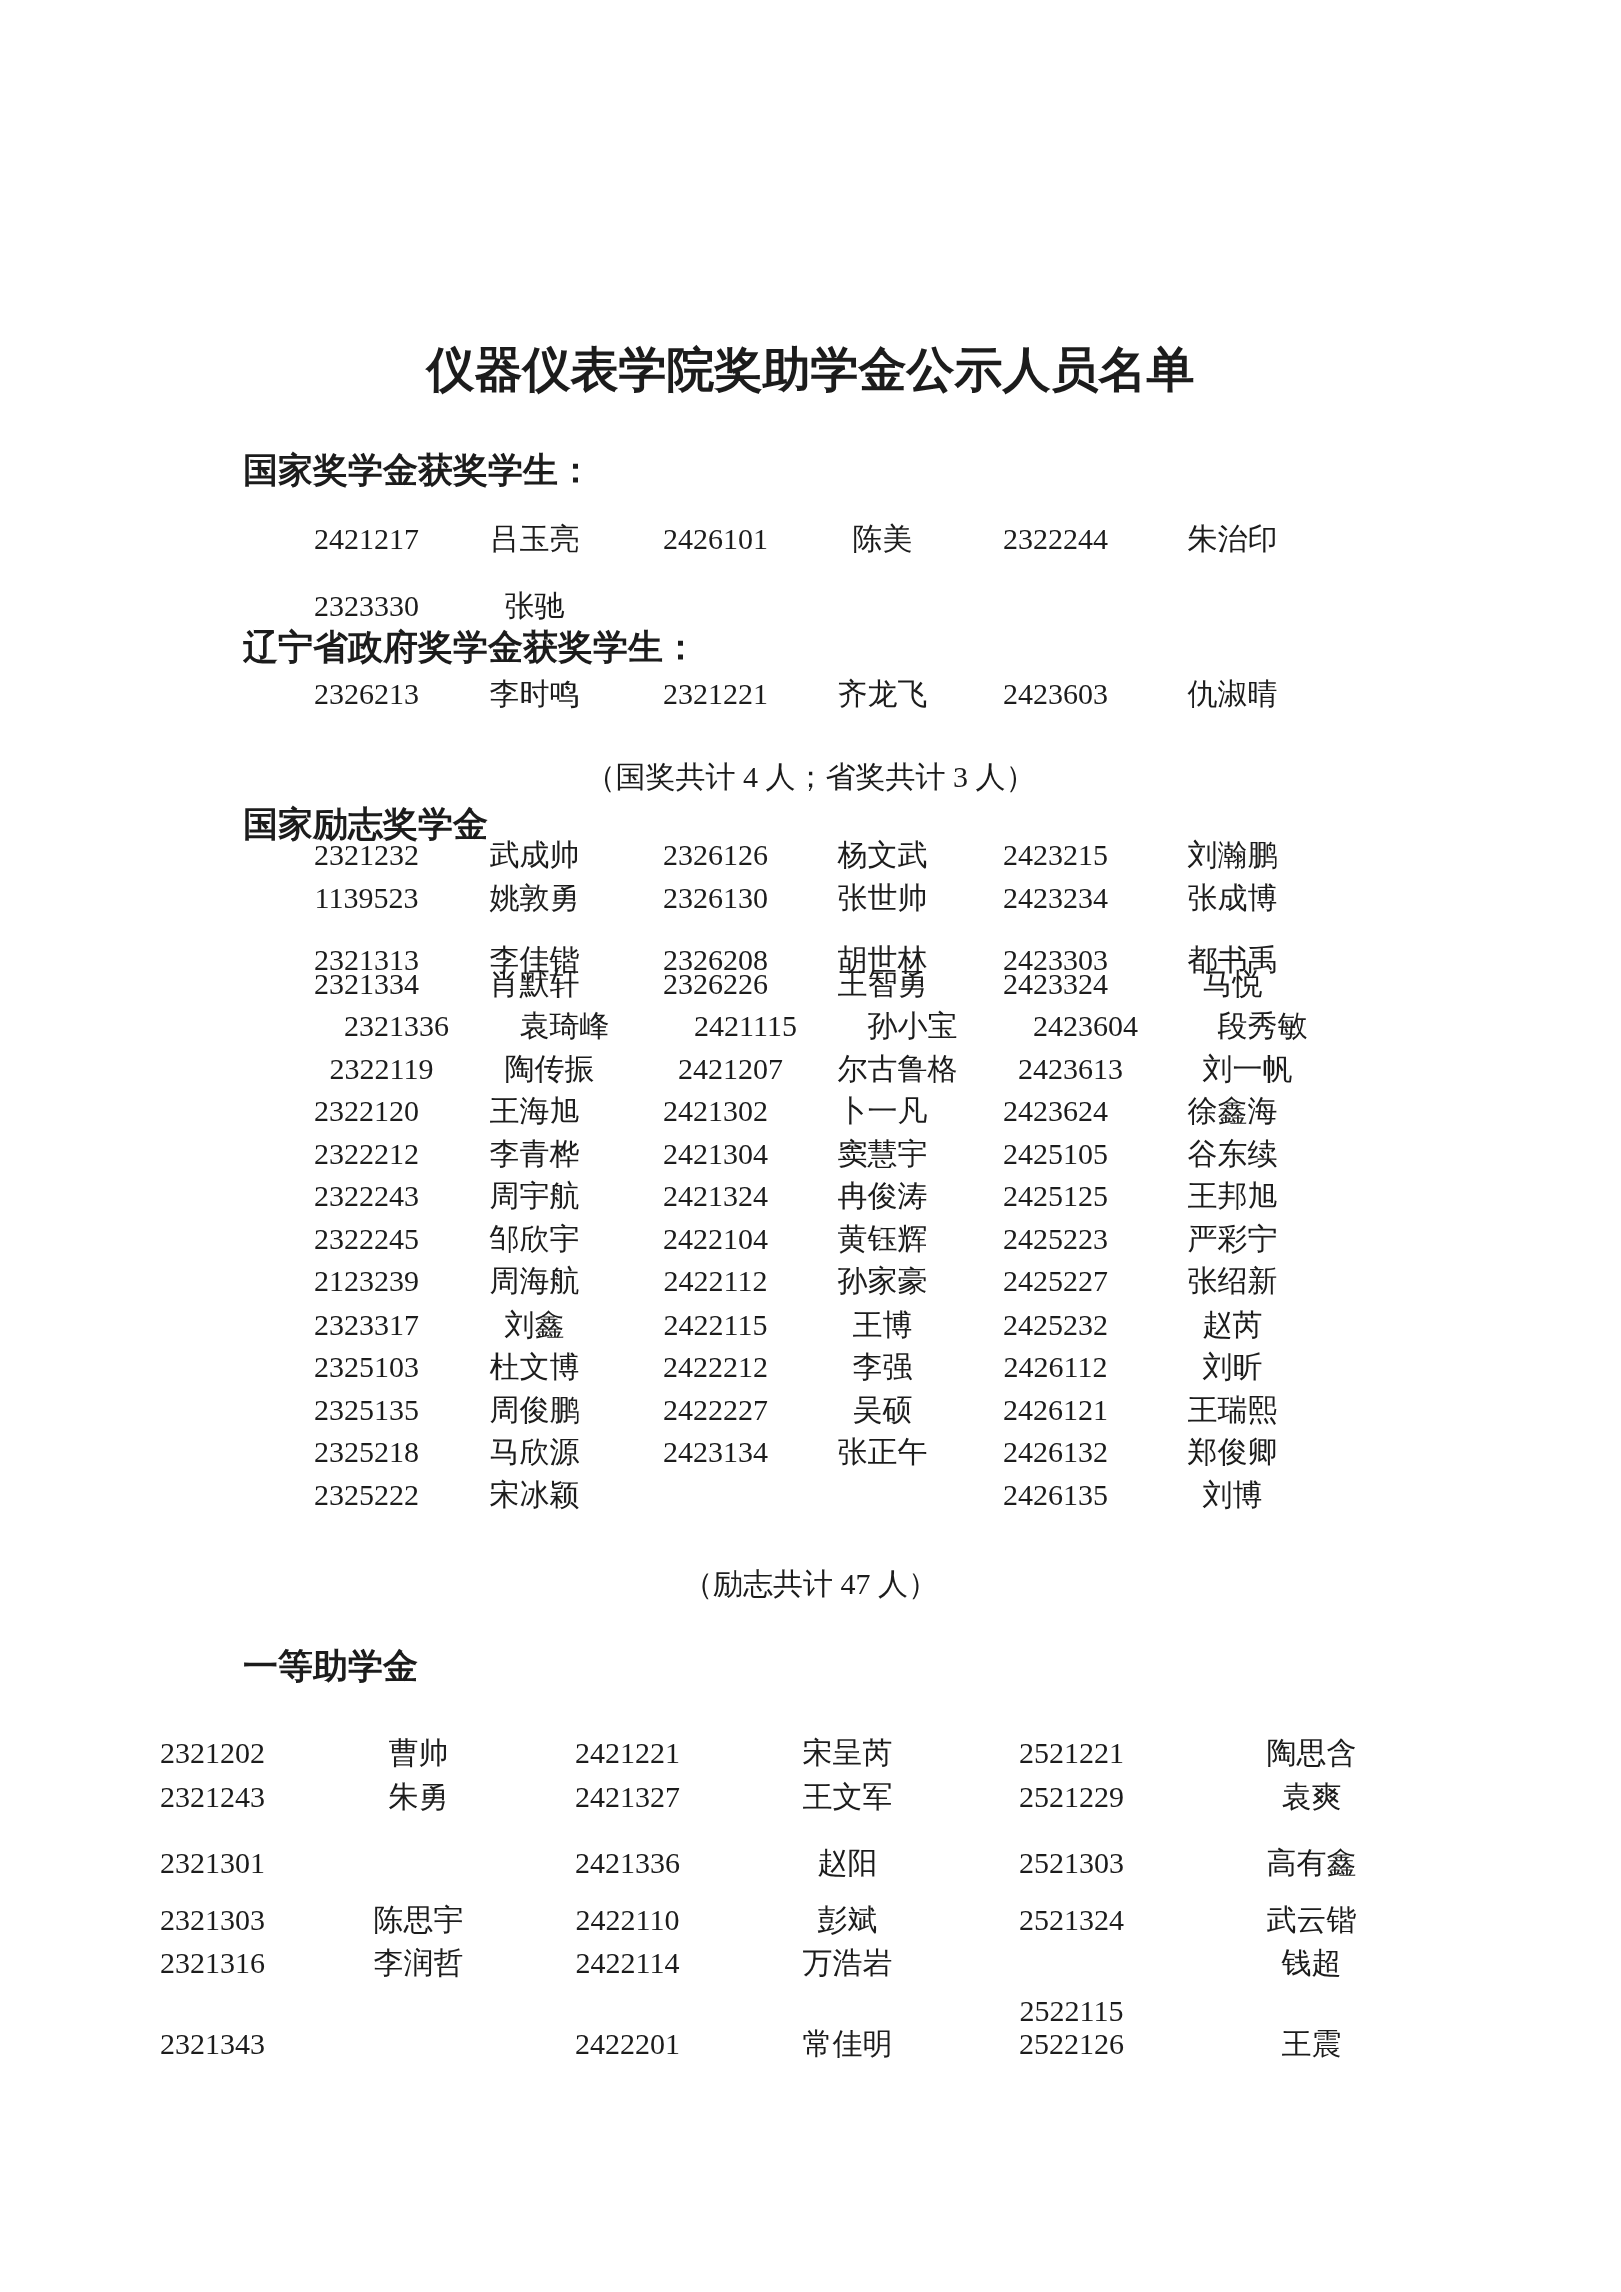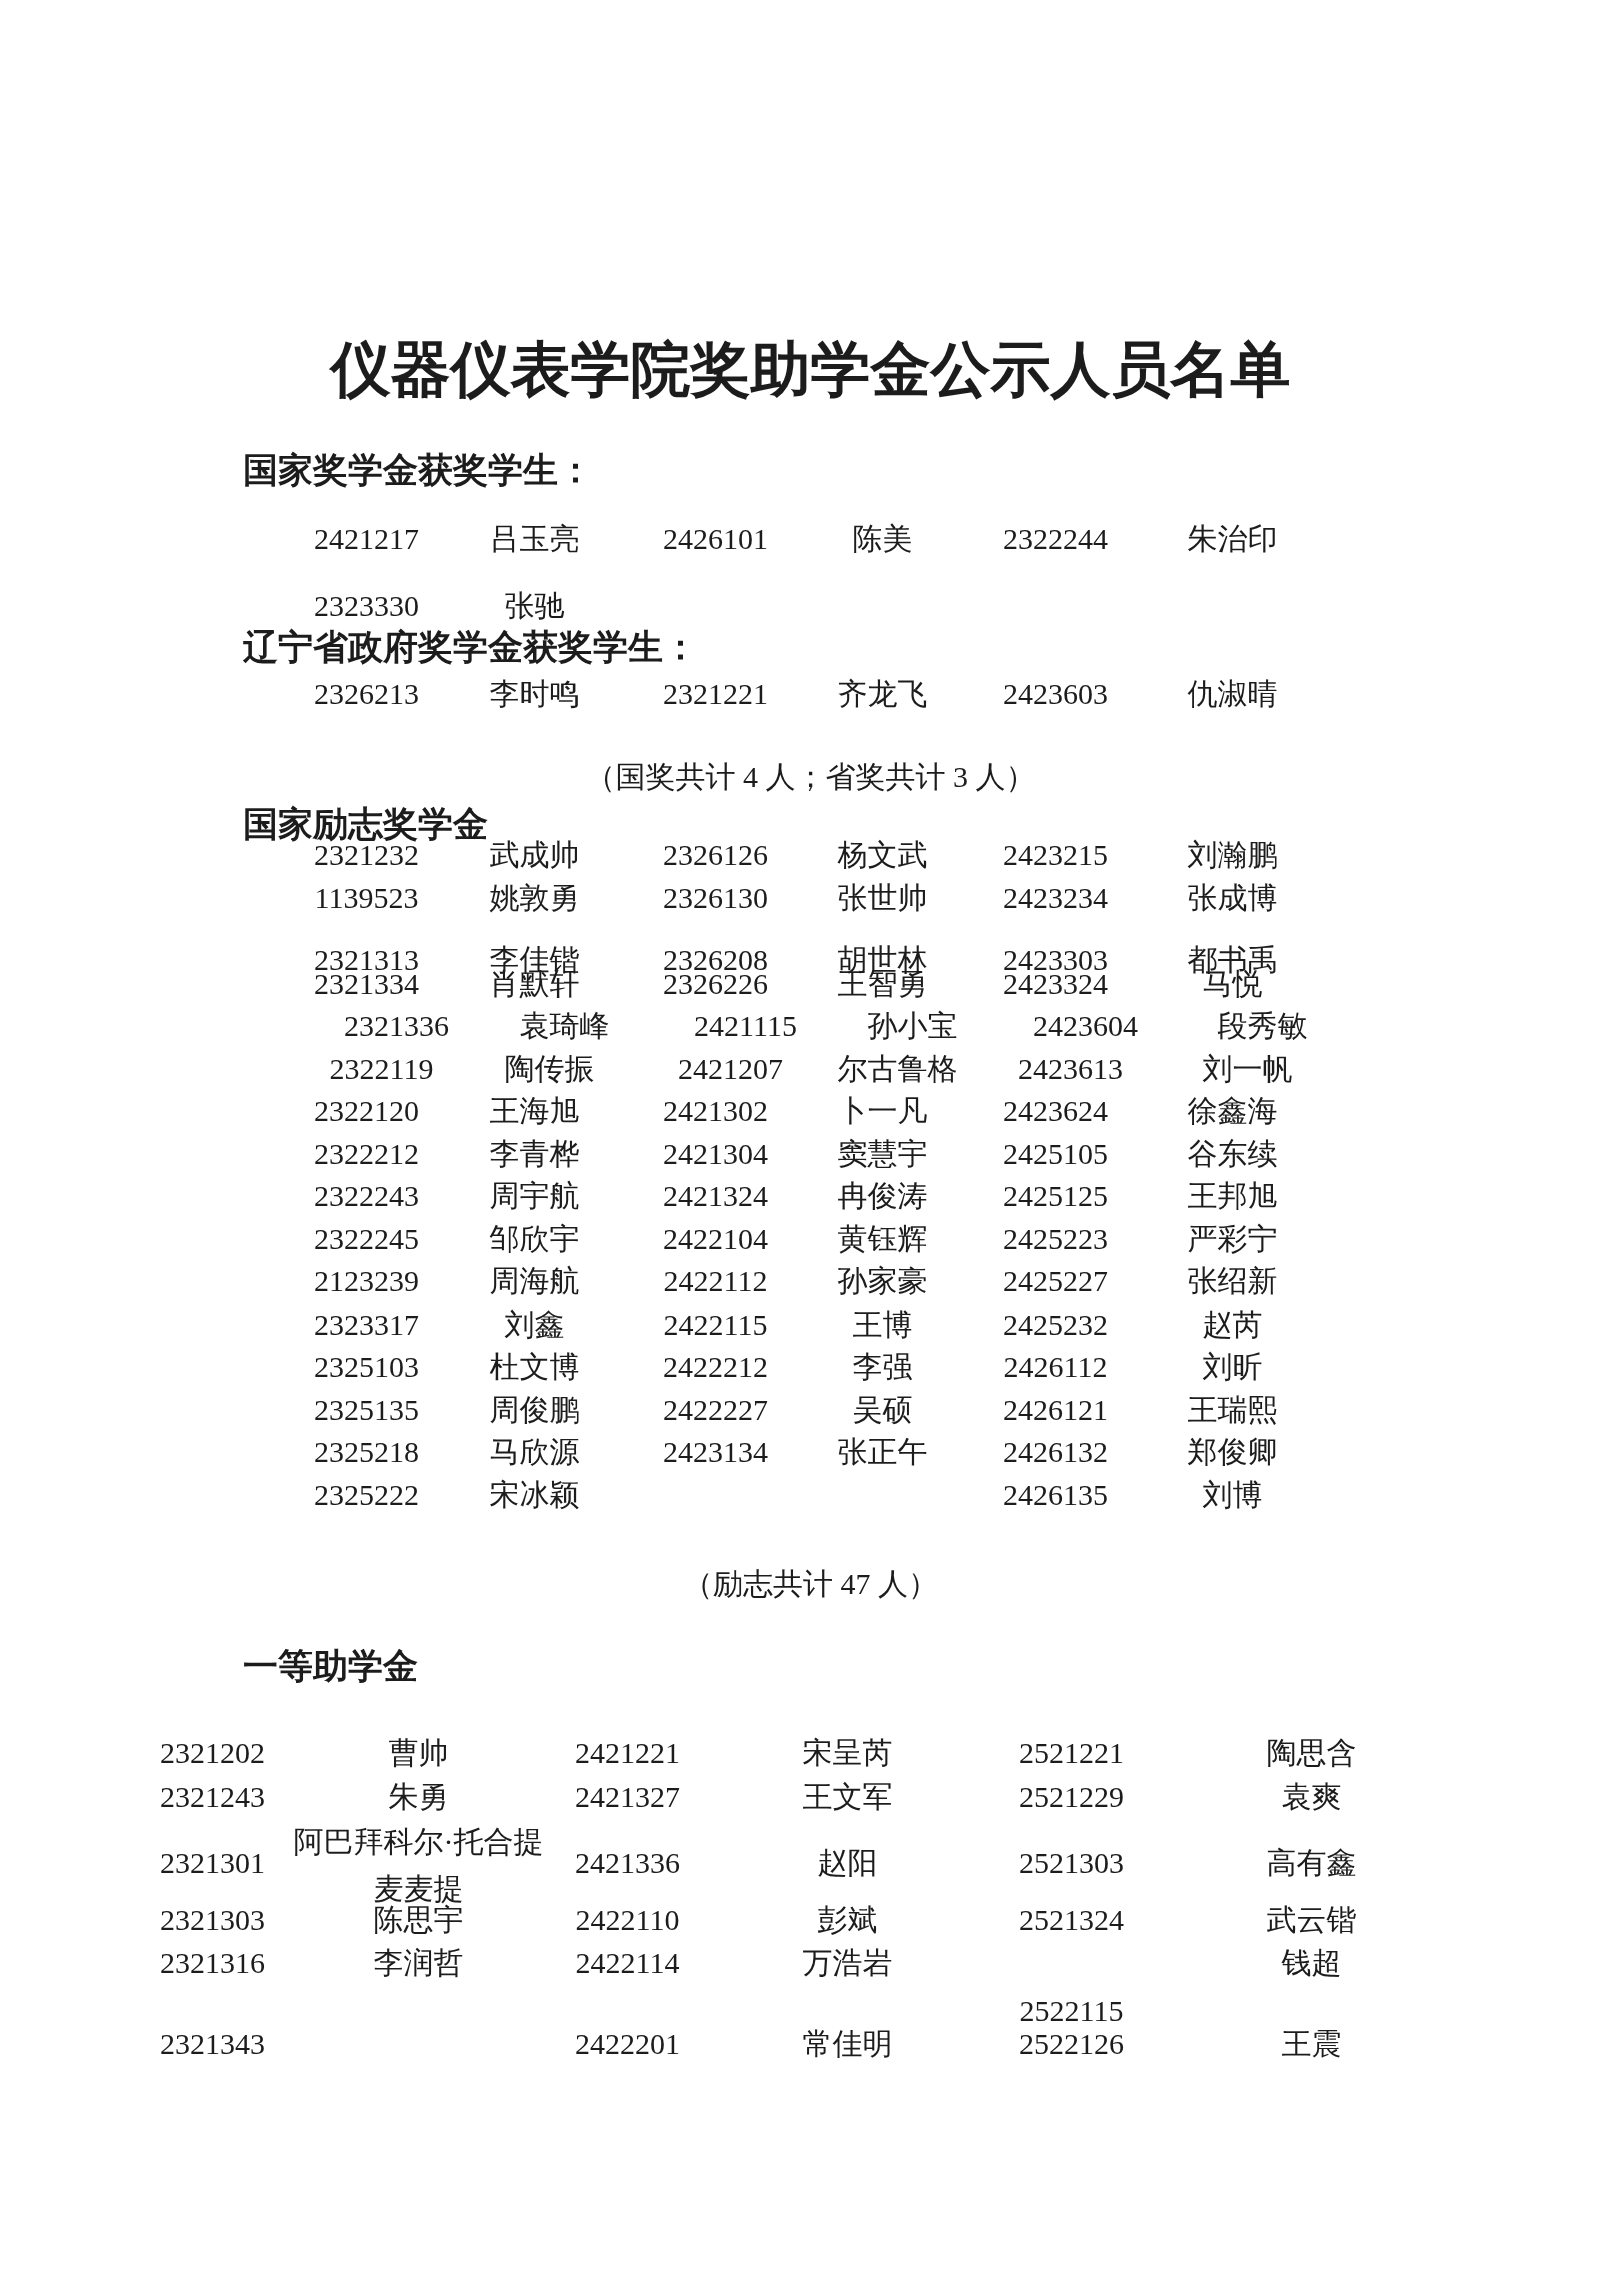--- a/index.html
+++ b/index.html
@@ -15,21 +15,21 @@
   .title{
     position:absolute;top:208px;left:0;width:100%;
     text-align:center;
     font-size:98px;line-height:106px;font-weight:400;
     margin:0;white-space:pre;
     letter-spacing:2px;
   }
   .subtitle{
     position:absolute;top:343px;left:0;width:100%;
     text-align:center;
-    font-size:60px;line-height:53px;font-weight:700;
+    font-size:48px;line-height:53px;font-weight:700;
     font-family:"Liberation Sans","DejaVu Sans",sans-serif;
     margin:0;
   }
   .sec-header{
     position:absolute;left:243px;
     font-size:35px;line-height:43px;font-weight:700;
     white-space:nowrap;
   }
   .note{
     position:absolute;left:0;width:100%;
@@ -231,21 +231,20 @@
       <div class="row" style="top: 1775px;">
         <span class="cell" style="left: 95px; width: 235px;">2321243</span>
         <span class="cell" style="left: 301px; width: 235px;">朱勇</span>
         <span class="cell" style="left: 510px; width: 235px;">2421327</span>
         <span class="cell" style="left: 730px; width: 235px;">王文军</span>
         <span class="cell" style="left: 954px; width: 235px;">2521229</span>
         <span class="cell" style="left: 1194px; width: 235px;">袁爽</span>
       </div>
       <div class="row" style="top: 1841px;">
         <span class="cell" style="left: 95px; width: 235px;">2321301</span>
-        <span class="cell wrap" style="left: 291px; width: 255px;">阿巴拜科尔·托合提麦麦提</span>
         <span class="cell" style="left: 510px; width: 235px;">2421336</span>
         <span class="cell" style="left: 730px; width: 235px;">赵阳</span>
         <span class="cell" style="left: 954px; width: 235px;">2521303</span>
         <span class="cell" style="left: 1194px; width: 235px;">高有鑫</span>
       </div>
       <div class="row" style="top: 1898px;">
         <span class="cell" style="left: 95px; width: 235px;">2321303</span>
         <span class="cell" style="left: 301px; width: 235px;">陈思宇</span>
         <span class="cell" style="left: 510px; width: 235px;">2422110</span>
         <span class="cell" style="left: 730px; width: 235px;">彭斌</span>

